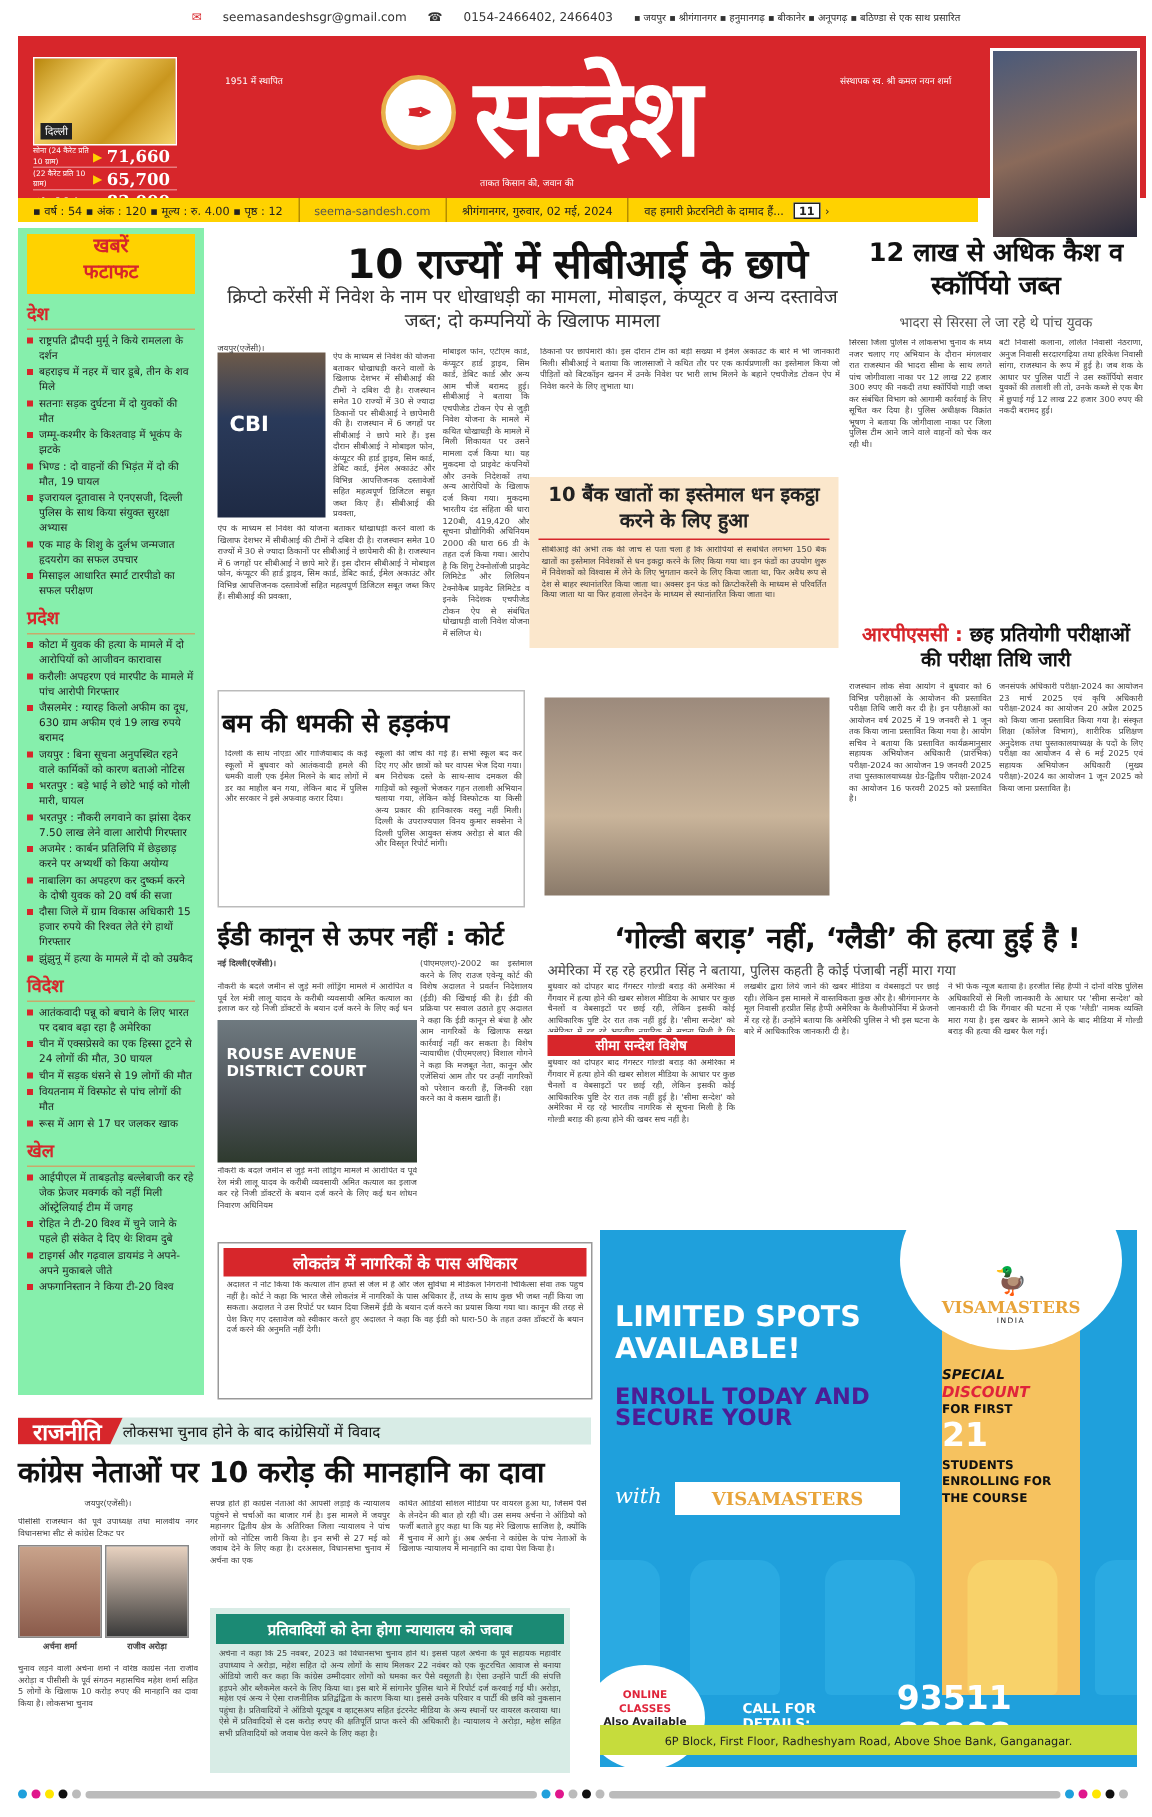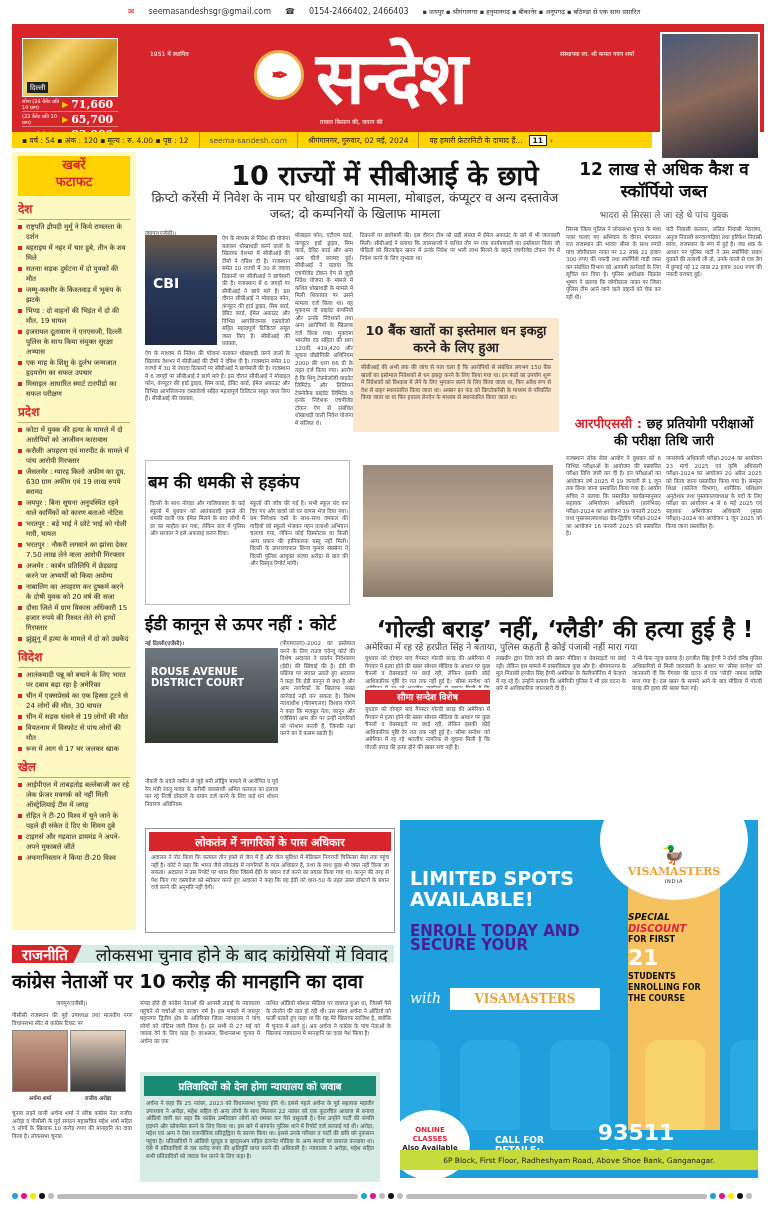--- a/index.html
+++ b/index.html
@@ -16,56 +16,56 @@
 .rate .val{font-family:"DejaVu Serif",serif;font-size:11px;font-weight:bold}
 .logo{left:150px;top:30px;width:420px;height:90px;color:#fff;font-family:"DejaVu Serif",serif;font-weight:bold;font-size:72px;display:flex;align-items:center;justify-content:center;gap:12px;letter-spacing:-2px}
 .emblem{width:50px;height:50px;border-radius:50%;background:#fff;border:3px solid #e8b04a;display:flex;align-items:center;justify-content:center;color:#d7262b;font-size:20px}
 .est{left:150px;top:50px;color:#fff;font-size:6px}
 .founder{left:560px;top:50px;color:#fff;font-size:6px}
 .tagline{left:320px;top:118px;color:#fff;font-size:6px}
 .photo-top{left:660px;top:32px;width:100px;height:128px;background:linear-gradient(160deg,#4a5a7a,#8a6a5a,#2a2a3a);border:2px solid #fff}
 .infobar{left:12px;top:132px;width:640px;height:16px;background:#ffd200;display:flex;align-items:center;font-size:7.5px;color:#222}
 .infobar div{padding:0 10px;border-right:1px solid #b58d00;height:100%;display:flex;align-items:center}
 .pg{background:#fff;border:1px solid #222;font-weight:bold;padding:0 3px;margin-left:6px}
-.side{left:12px;top:152px;width:124px;height:778px;background:#fef9c3}
+.side{left:12px;top:152px;width:124px;height:778px;background:#86efac}
 .side h3{color:#d7262b;font-size:12px;margin:4px 6px 2px;border-bottom:1px solid #c9a96b;padding-bottom:2px}
 .side ul{list-style:none;margin:0 6px}
 .side li{font-size:7px;line-height:10px;margin-bottom:1px;padding-left:8px;position:relative}
 .side li:before{content:"";position:absolute;left:0;top:3px;width:4px;height:4px;background:#d7262b}
 .ff{height:40px;margin:4px 6px;background:#ffd200;color:#d7262b;font-weight:bold;font-size:13px;text-align:center;line-height:17px;font-family:"DejaVu Serif",serif}
 .h1{left:200px;top:156px;width:370px;font-size:27px;font-weight:bold;color:#111;text-align:center}
 .sub{left:145px;top:190px;width:420px;font-size:12.5px;color:#333;text-align:center;line-height:16px}
 .col{font-size:5.5px;line-height:7.5px;color:#444;text-align:justify}
 .photo{background:#888}
 .box-orange{left:353px;top:318px;width:206px;height:114px;background:#fbe7cc}
 .box-orange h4{font-size:13px;text-align:center;color:#222;line-height:17px;padding:4px 4px 3px;border-bottom:1px solid #d7262b;margin:0 6px}
 .h2{font-weight:bold;color:#111;text-align:center}
 .red{color:#d7262b}
 .bomb{left:145px;top:460px;width:205px;height:145px;border:1px solid #bbb}
 .classroom{left:363px;top:465px;width:190px;height:132px;background:linear-gradient(180deg,#9c8a7c,#c9b49a 60%,#8a7a6a)}
-.court-img{left:145px;top:648px;width:133px;height:95px;background:linear-gradient(180deg,#6f7a80,#4a4f55 60%,#2e3a2e)}
+.court-img{left:145px;top:680px;width:133px;height:95px;background:linear-gradient(180deg,#6f7a80,#4a4f55 60%,#2e3a2e)}
 .rights{left:145px;top:828px;width:250px;height:105px;border:1px solid #999}
 .rights h5{background:#d7262b;color:#fff;font-size:11px;text-align:center;margin:3px;padding:2px}
 .ad{left:400px;top:820px;width:358px;height:358px;background:#1fa0dc;overflow:hidden}
 .ad .yellowcol{position:absolute;left:228px;top:0;width:92px;height:310px;background:#f6c25f}
 .ad .circle{position:absolute;left:200px;top:-40px;width:148px;height:120px;border-radius:50%;background:#fff;display:flex;flex-direction:column;align-items:center;justify-content:flex-end;padding-bottom:16px}
 .ad .t1{position:absolute;left:10px;top:48px;color:#fff;font-weight:bold;font-size:19px;line-height:21px}
 .ad .t2{position:absolute;left:10px;top:104px;color:#4c1d95;font-weight:bold;font-size:15px;line-height:14px}
 .ad .pte{position:absolute;left:10px;top:140px;font-weight:bold}
 .ad .with{position:absolute;left:10px;top:170px;color:#fff;font-style:italic;font-family:"DejaVu Serif",serif;font-size:14px}
 .ad .vm{position:absolute;left:50px;top:168px;width:150px;height:22px;background:#fff;color:#e8a43a;font-family:"DejaVu Serif",serif;font-weight:bold;font-size:12px;display:flex;align-items:center;justify-content:center}
 .ad .disc{position:absolute;left:228px;top:92px;width:92px;text-align:left;font-weight:bold;color:#111;font-size:8px;line-height:11px}
 .chair{position:absolute;bottom:48px;width:60px;height:90px;border-radius:14px 14px 4px 4px;background:#2aaae2}
 .ad .online{position:absolute;left:-10px;top:290px;width:80px;height:70px;border-radius:50%;background:#fff;text-align:center;padding-top:16px;font-size:7px;font-weight:bold;line-height:9px}
 .ad .call{position:absolute;left:95px;top:300px;color:#fff;font-weight:bold;font-size:9px;display:flex;align-items:center;gap:6px}
 .ad .call b{font-size:22px}
 .ad .addr{position:absolute;left:0;top:330px;width:358px;height:20px;background:#c6dc3c;color:#222;font-size:7.5px;display:flex;align-items:center;justify-content:center}
 .pol{left:12px;top:945px;width:382px;height:18px;background:#d8ece6;display:flex;align-items:center}
 .pol .tag{background:#d7262b;color:#fff;font-weight:bold;font-size:15px;padding:1px 14px 1px 10px;clip-path:polygon(0 0,100% 0,88% 100%,0 100%);height:100%;display:flex;align-items:center}
-.pol .txt{font-size:17px;margin-left:14px;color:#111}
+.pol .txt{font-size:10px;color:#111}
 .h3{left:12px;top:968px;width:382px;font-size:19px;font-weight:bold;color:#111}
 .portrait{width:56px;height:62px;background:linear-gradient(180deg,#c9a38b,#8a5a4a);border:1px solid #888}
 .resp{left:140px;top:1072px;width:240px;height:110px;background:#d8ece6}
 .resp h5{background:#1b8a74;color:#fff;font-size:10px;text-align:center;margin:4px;padding:3px}
 .regmarks{left:12px;top:1192px;width:740px;height:8px;display:flex;align-items:center;gap:3px}
 .dot{width:6px;height:6px;border-radius:50%}
 .bar{flex:1;height:5px;background:#bbb;border-radius:3px}
 </style>
 </head>
 <body>
@@ -204,21 +204,21 @@
     <div style="color:#fff;font-weight:bold;font-size:10px;padding:18px 6px">ROUSE AVENUE DISTRICT COURT</div>
   </div>
 <div class="abs col" style="left:145px;top:778px;width:133px;height:28px;overflow:hidden">नौकरी के बदले जमीन से जुड़े मनी लॉड्रिंग मामले में आरोपित व पूर्व रेल मंत्री लालू यादव के करीबी व्यवसायी अमित कत्याल का इलाज कर रहे निजी डॉक्टरों के बयान दर्ज करने के लिए कई धन शोधन निवारण अधिनियम</div>
 <div class="abs col" style="left:280px;top:640px;width:75px;height:170px;overflow:hidden">(पीएमएलए)-2002 का इस्तेमाल करने के लिए राउज एवेन्यू कोर्ट की विशेष अदालत ने प्रवर्तन निदेशालय (ईडी) की खिंचाई की है। ईडी की प्रक्रिया पर सवाल उठाते हुए अदालत ने कहा कि ईडी कानून से बंधा है और आम नागरिकों के खिलाफ सख्त कार्रवाई नहीं कर सकता है। विशेष न्यायाधीश (पीएमएलए) विशाल गोगने ने कहा कि मजबूत नेता, कानून और एजेंसियां आम तौर पर उन्हीं नागरिकों को परेशान करती हैं, जिनकी रक्षा करने का वे कसम खाती हैं।</div>
 
 <div class="abs rights">
   <h5>लोकतंत्र में नागरिकों के पास अधिकार</h5>
   <div class="col" style="margin:2px 5px;height:75px;overflow:hidden">अदालत ने नोट किया कि कत्याल तीन हफ्ते से जेल में हैं और जेल सुविधा में मेडिकल निगरानी चिकित्सा सेवा तक पहुंच नहीं है। कोर्ट ने कहा कि भारत जैसे लोकतंत्र में नागरिकों के पास अधिकार हैं, तथ्य के साथ कुछ भी जब्त नहीं किया जा सकता। अदालत ने उस रिपोर्ट पर ध्यान दिया जिसमें ईडी के बयान दर्ज करने का प्रयास किया गया था। कानून की तरह से पेश किए गए दस्तावेज को स्वीकार करते हुए अदालत ने कहा कि वह ईडी को धारा-50 के तहत उक्त डॉक्टरों के बयान दर्ज करने की अनुमति नहीं देगी।</div>
 </div>
 
-<div class="abs h2" style="left:365px;top:612px;width:400px;font-size:23px">‘गोल्डी बराड़’ नहीं, ‘ग्लैडी’ की हत्या हुई है !</div>
+<div class="abs h2" style="left:365px;top:612px;width:400px;font-size:19px">‘गोल्डी बराड़’ नहीं, ‘ग्लैडी’ की हत्या हुई है !</div>
 <div class="abs" style="left:365px;top:640px;width:400px;font-size:9px;color:#444;">अमेरिका में रह रहे हरप्रीत सिंह ने बताया, पुलिस कहती है कोई पंजाबी नहीं मारा गया</div>
 <div class="abs col" style="left:365px;top:655px;width:125px;height:33px;overflow:hidden">बुधवार को दोपहर बाद गैंगस्टर गोल्डी बराड़ की अमेरिका में गैंगवार में हत्या होने की खबर सोशल मीडिया के आधार पर कुछ चैनलों व वेबसाइटों पर छाई रही, लेकिन इसकी कोई आधिकारिक पुष्टि देर रात तक नहीं हुई है। 'सीमा सन्देश' को अमेरिका में रह रहे भारतीय नागरिक से सूचना मिली है कि गोल्डी बराड़ की हत्या होने की खबर सच नहीं है।</div>
 <div class="abs" style="left:365px;top:690px;width:125px;height:14px;background:#d7262b;color:#fff;font-weight:bold;font-size:9px;text-align:center">सीमा सन्देश विशेष</div>
 <div class="abs col" style="left:365px;top:706px;width:125px;height:105px;overflow:hidden">बुधवार को दोपहर बाद गैंगस्टर गोल्डी बराड़ की अमेरिका में गैंगवार में हत्या होने की खबर सोशल मीडिया के आधार पर कुछ चैनलों व वेबसाइटों पर छाई रही, लेकिन इसकी कोई आधिकारिक पुष्टि देर रात तक नहीं हुई है। 'सीमा सन्देश' को अमेरिका में रह रहे भारतीय नागरिक से सूचना मिली है कि गोल्डी बराड़ की हत्या होने की खबर सच नहीं है।</div>
 <div class="abs col" style="left:496px;top:655px;width:130px;height:155px;overflow:hidden">लखबीर द्वारा लिये जाने की खबर मीडिया व वेबसाइटों पर छाई रही। लेकिन इस मामले में वास्तविकता कुछ और है। श्रीगंगानगर के मूल निवासी हरप्रीत सिंह हैप्पी अमेरिका के कैलीफोर्निया में फ्रेजनो में रह रहे हैं। उन्होंने बताया कि अमेरिकी पुलिस ने भी इस घटना के बारे में आधिकारिक जानकारी दी है।</div>
 <div class="abs col" style="left:632px;top:655px;width:130px;height:155px;overflow:hidden">ने भी फेक न्यूज बताया है। हरजीत सिंह हैप्पी ने दोनों वरिष्ठ पुलिस अधिकारियों से मिली जानकारी के आधार पर 'सीमा सन्देश' को जानकारी दी कि गैंगवार की घटना में एक 'ग्लैडी' नामक व्यक्ति मारा गया है। इस खबर के सामने आने के बाद मीडिया में गोल्डी बराड़ की हत्या की खबर फैल गई।</div>
 
 <div class="abs ad">
   <div class="yellowcol"></div>
   <div class="circle">

